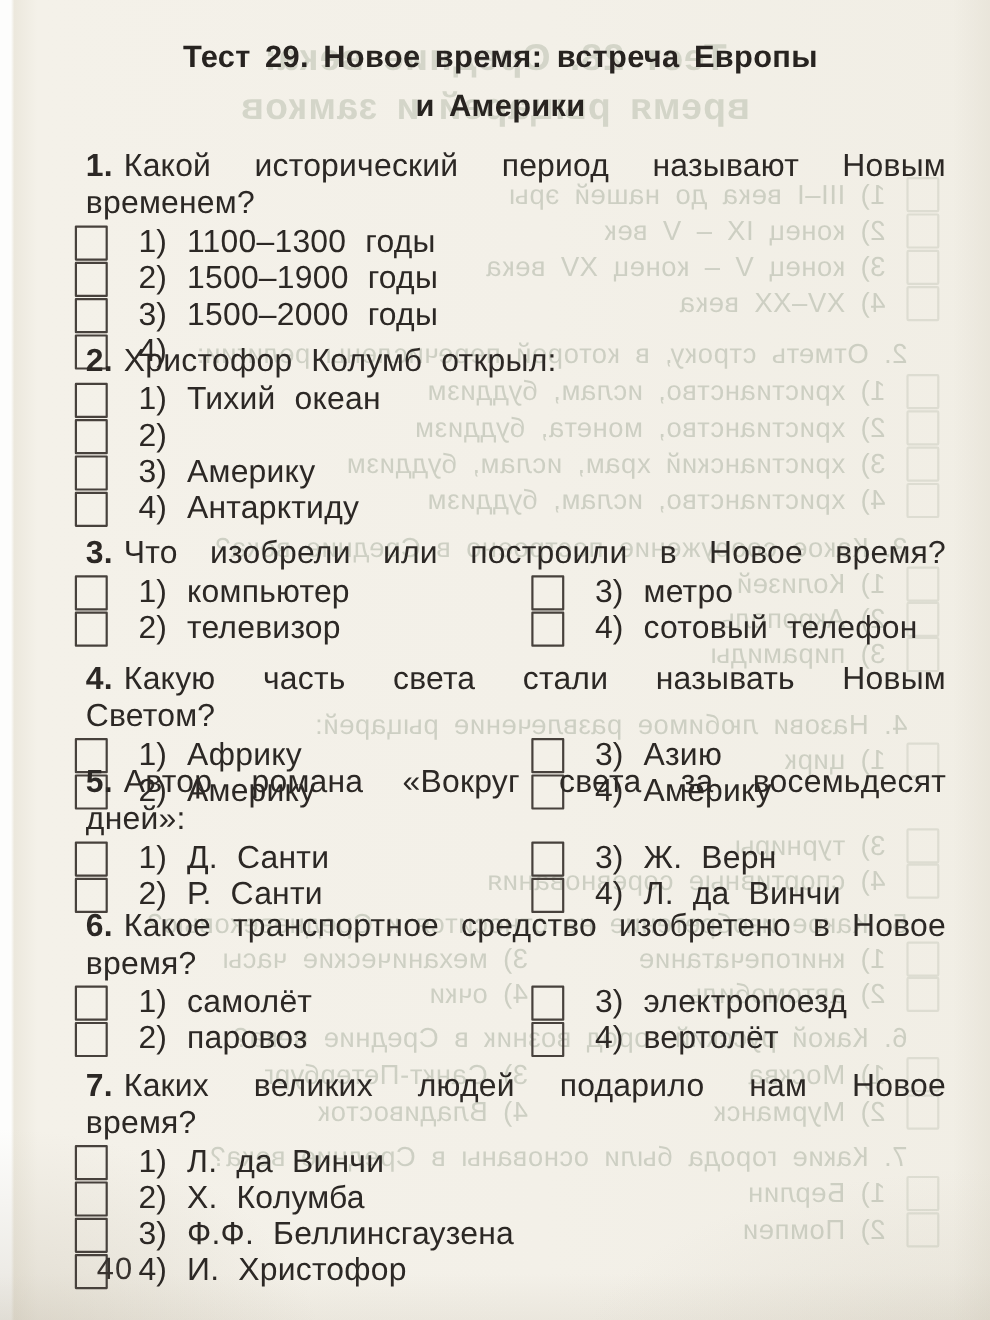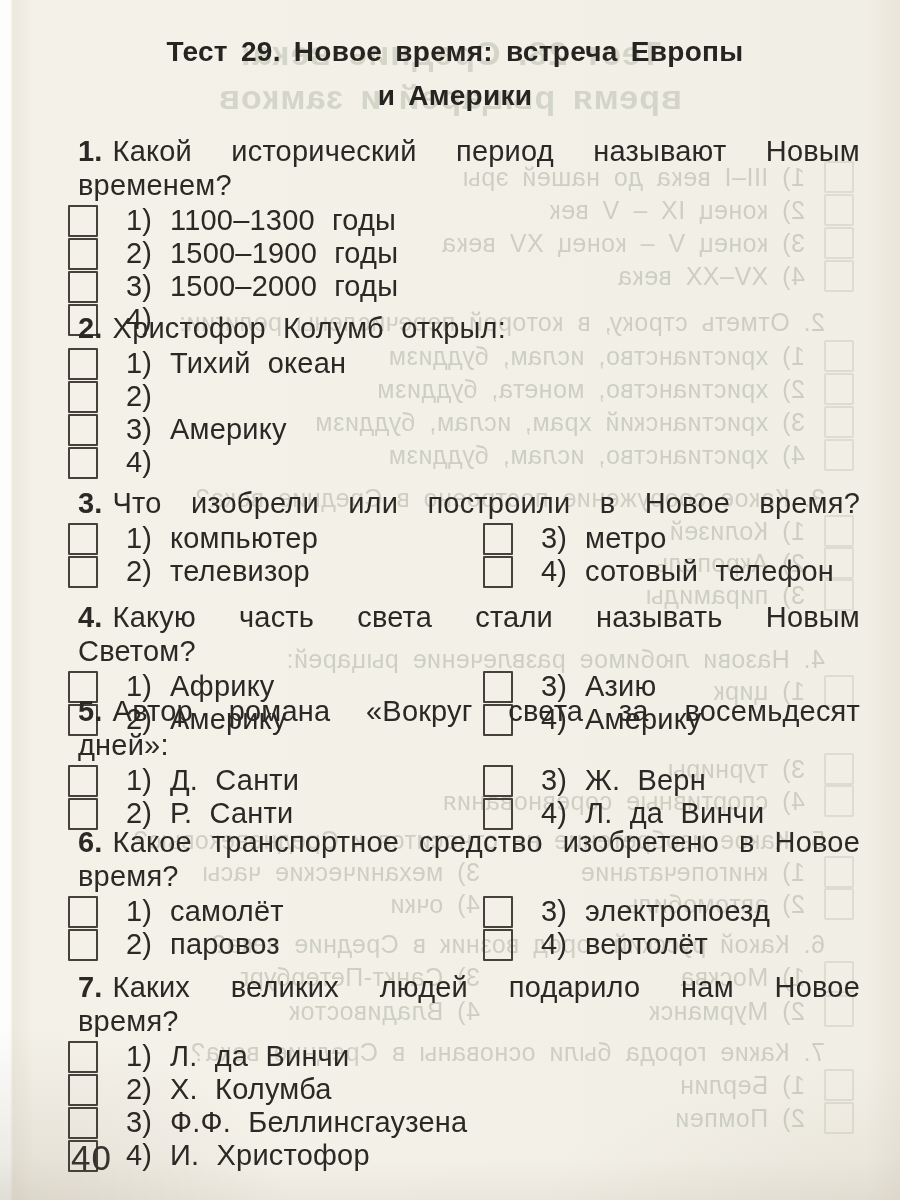--- a/index.html
+++ b/index.html
@@ -37,21 +37,21 @@
   .q-head{padding-left:10px;font-size:29px;line-height:34px;letter-spacing:.2px;word-spacing:9px}
   .q-num{font-weight:700;padding-right:10px}
   .jl{text-align:justify;text-align-last:justify}
   .jm{text-align:justify}
   .opts{margin-top:2px}
   .grid2{display:grid;grid-template-columns:415px 1fr;grid-auto-flow:column;grid-template-rows:33px 33px;margin-top:2px}
   .row{display:flex;align-items:center;height:33px}
   .cb{flex:0 0 auto;width:26px;height:28px;border:2.5px solid #47413c;border-radius:1px;background:transparent}
   .onum{margin-left:28px;min-width:36px;font-size:29px}
   .otext{margin-left:8px;font-size:29px;letter-spacing:.2px;word-spacing:9px;white-space:nowrap}
-  .pagenum{position:absolute;left:71px;top:1138px;font-size:35px;letter-spacing:1px;color:#38332f}
+  .pagenum{position:absolute;left:88px;top:1138px;font-size:28px;letter-spacing:1px;color:#38332f}
 </style>
 </head>
 <body>
 
 <div class="page">
   <div class="ghost">
       <div class="ghost-line bold center" style="top: 34px;">Тест 28. Средние века:</div>
       <div class="ghost-line bold center" style="top: 78px;">время рыцарей и замков</div>
       <div class="ghost-line" style="top: 163px; left: 95px;">1) III–I века до нашей эры</div>
       <div class="ghost-line" style="top: 196px; left: 95px;">2) конец IX – V век</div>
@@ -150,20 +150,21 @@
             <span class="onum">2)</span>
           </div>
         <div class="row">
             <span class="cb"></span>
             <span class="onum">3)</span>
             <span class="otext">Америку</span>
           </div>
         <div class="row">
             <span class="cb"></span>
             <span class="onum">4)</span>
+            <span class="otext">Антарктиду</span>
           </div>
       </div>
     </div>
 
     <div class="q" id="q3">
       <div class="q-head jl"><span class="q-num">3.</span><span>Что изобрели или построили в Новое время?</span></div>
       <div class="grid2">
         <div class="row">
             <span class="cb"></span>
             <span class="onum">1)</span>

